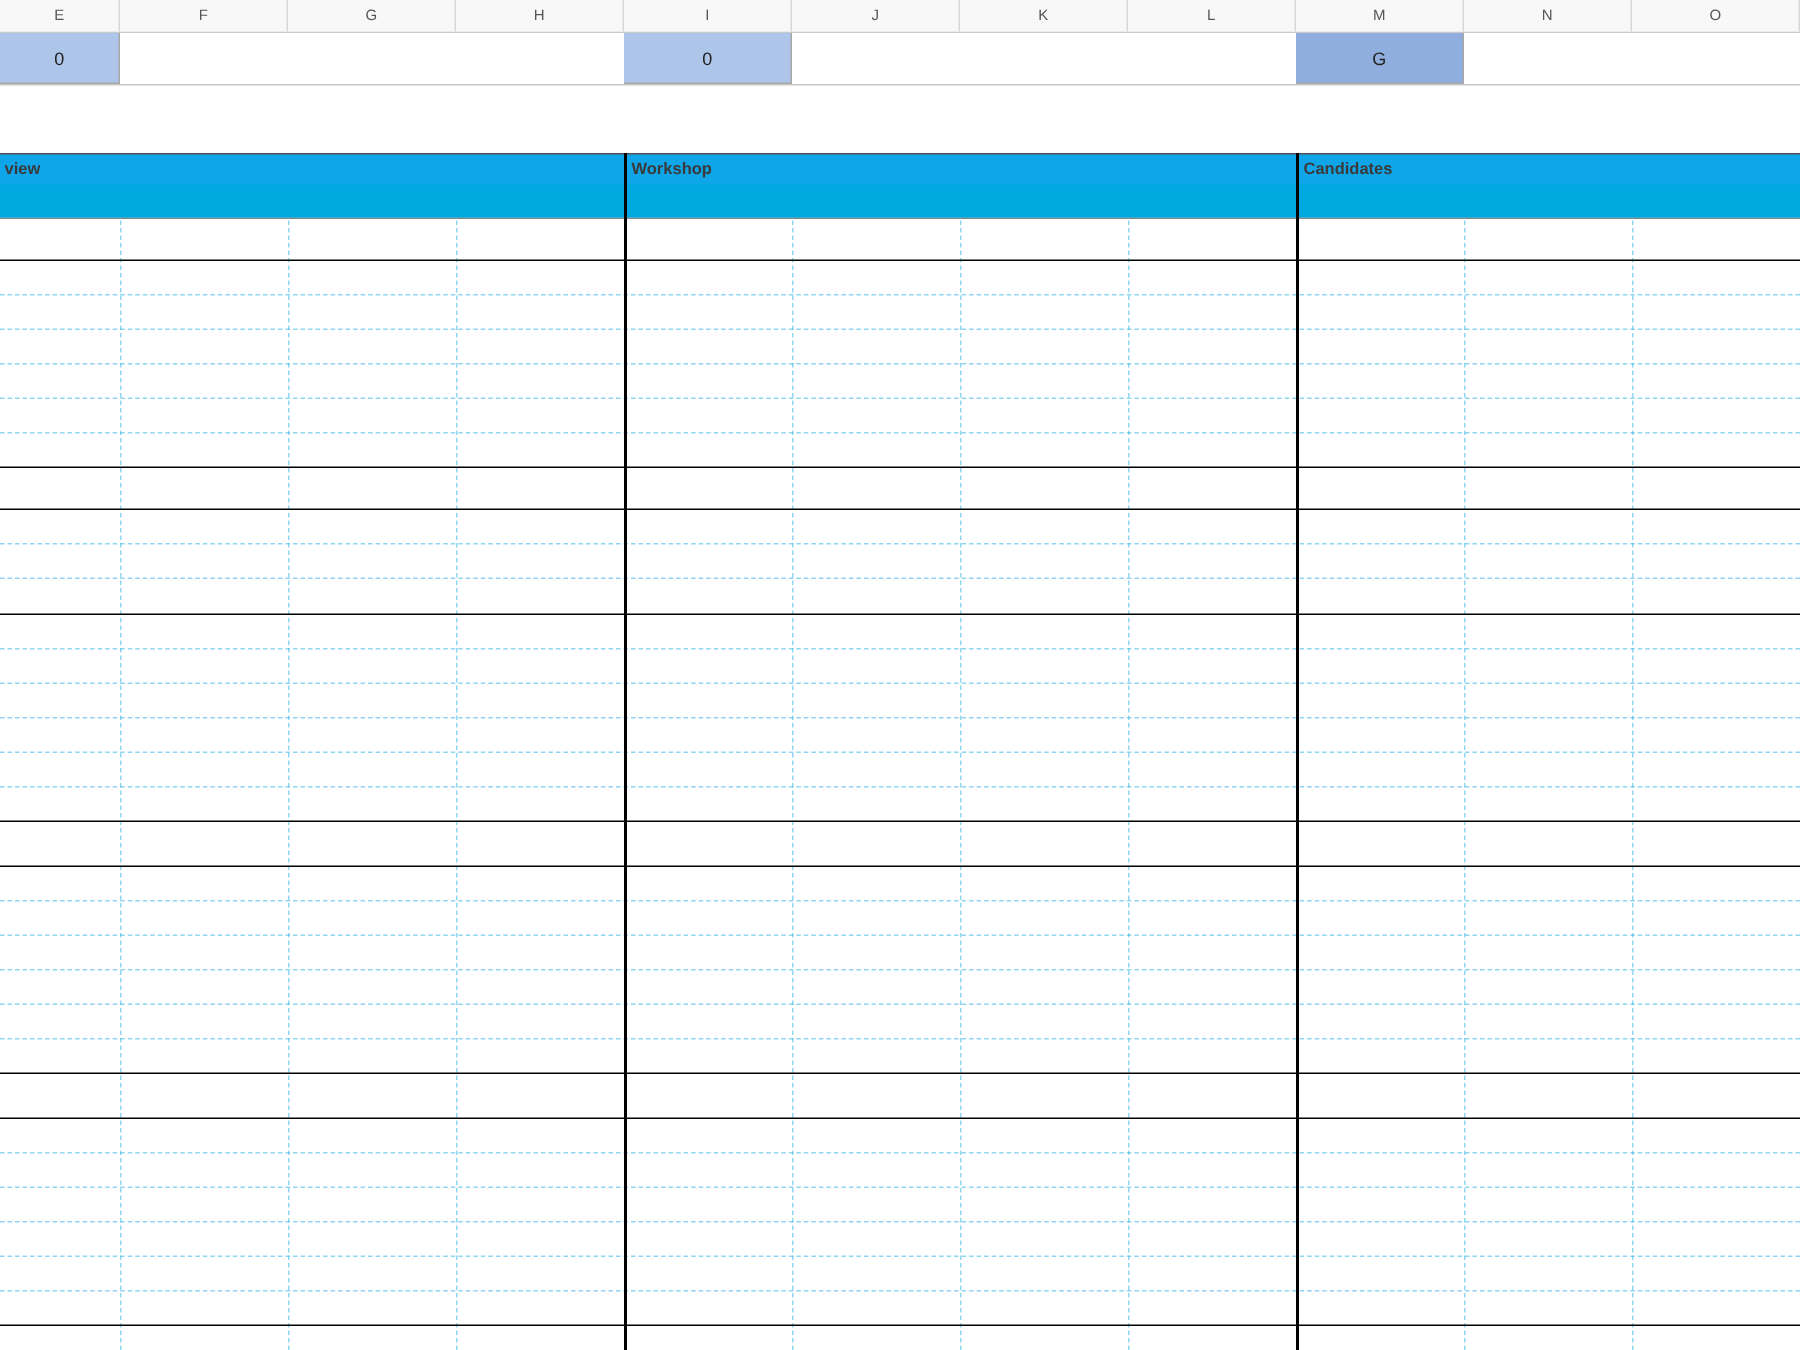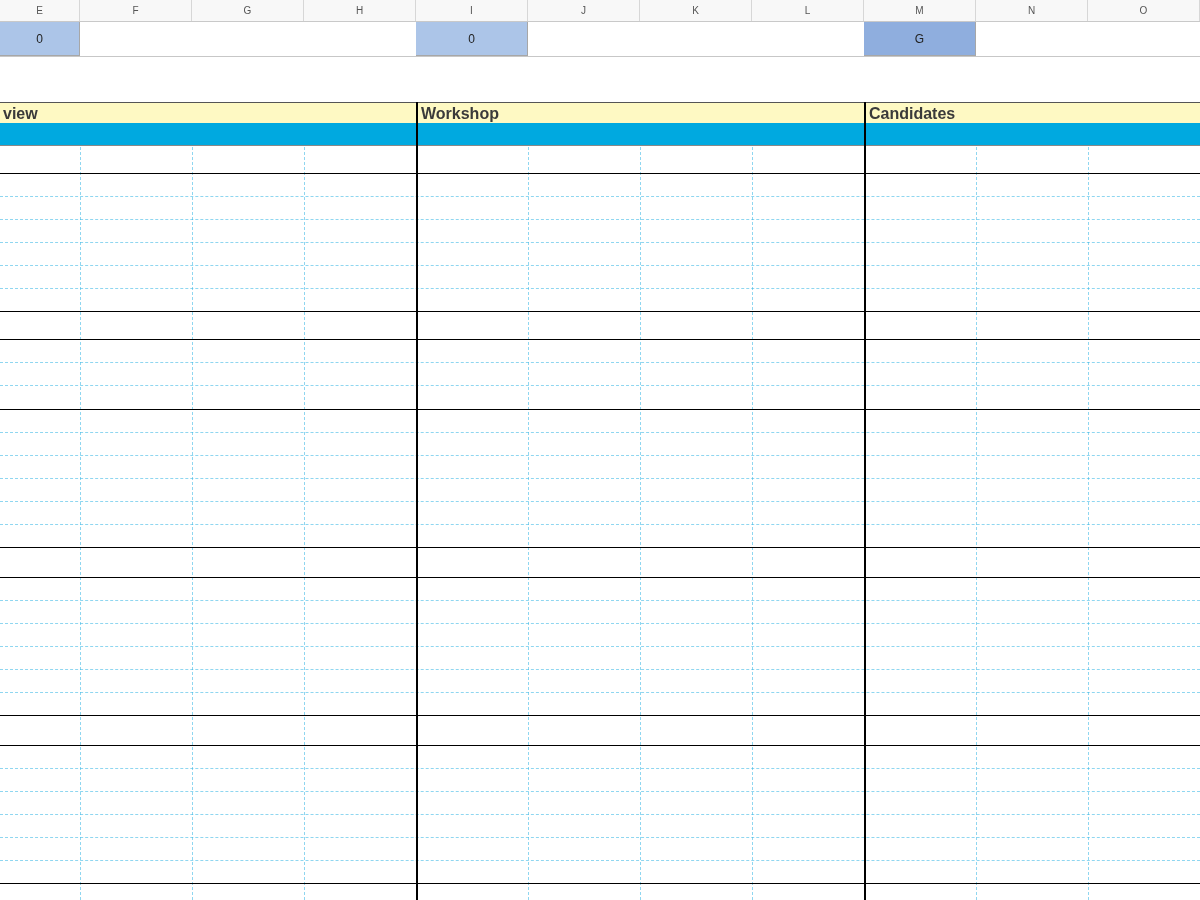--- a/index.html
+++ b/index.html
@@ -84,25 +84,25 @@
     cursor: cell;
   }
   .lightblue { background: #acc5e8; }
   .midblue  { background: #8faede; }
 
   
   .sectionlabel {
     position: absolute;
     height: 34px;
     line-height: 21px;
-    font-size: 16px;
+    font-size: 11px;
     font-weight: bold;
     color: #3a3a3a;
     padding-left: 3px;
-    background: #fef9c3;
+    background: #0ea5e9;
     border-top: 1px solid #555;
   }
   .sectionlabel-row {
     position: absolute;
     left: 0; right: 0;
     height: 21px;
     background: #fff;
   }
   .cyanband {
     position: absolute;

